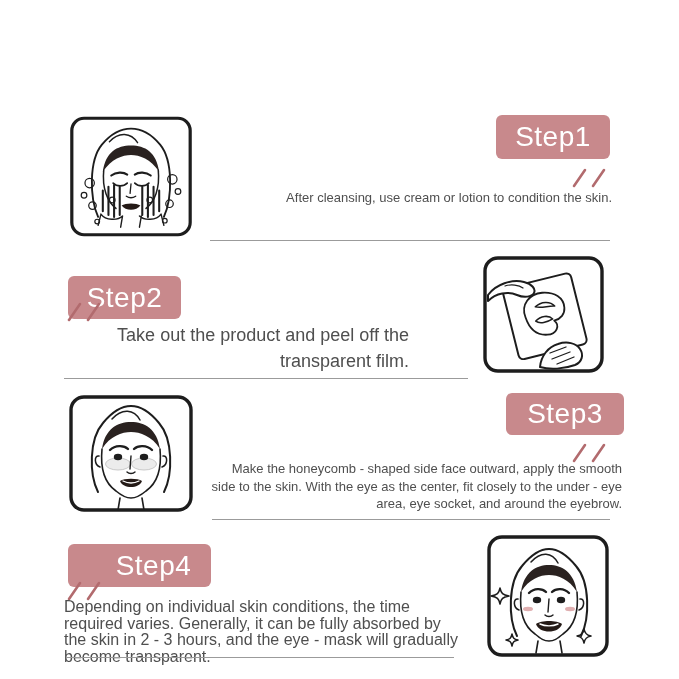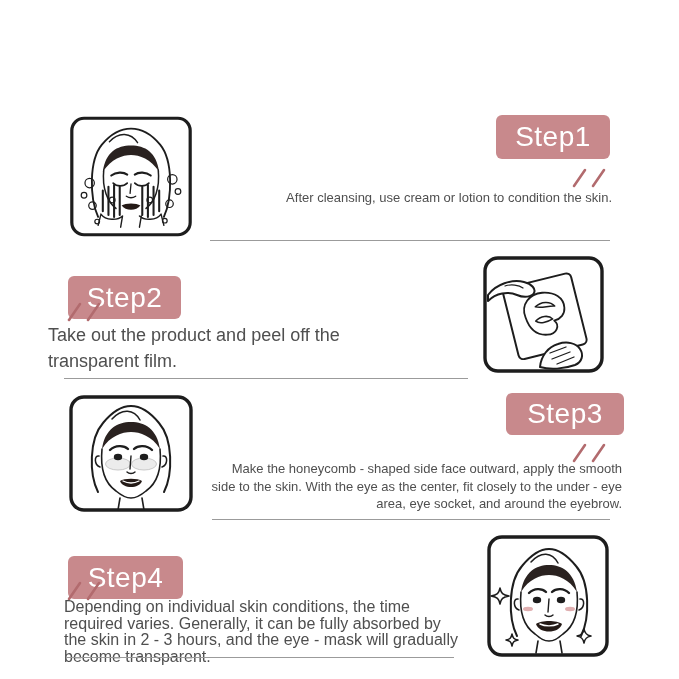--- a/index.html
+++ b/index.html
@@ -25,32 +25,32 @@
   .b4{left:486px;top:534px;width:124px;height:124px;}
   
   .step-badge{
     position:absolute;background:var(--accent,#c8898c);color:var(--badge-text,#fff);
     display:flex;align-items:center;justify-content:center;
     font-weight:normal;font-size:28px;border-radius:6px;letter-spacing:.5px;
   }
   .sb1{left:496px;top:115px;width:114px;height:44px;}
   .sb2{left:68px;top:257px;width:113px;height:43px;margin-top:19px;}
   .sb3{left:490px;top:393px;width:118px;height:42px;margin-left:16px;}
-  .sb4{left:68px;top:556px;width:115px;height:43px;}
+  .sb4{left:68px;top:544px;width:115px;height:43px;padding-left:28px;}
   
   .slashes{position:absolute;width:44px;height:22px;}
   .slashes path{stroke:var(--slash,#b26b6e);stroke-width:2.6;stroke-linecap:round;fill:none;}
   .sl1{left:568px;top:167px;}
   .sl2{left:63px;top:301px;}
   .sl3{left:568px;top:442px;}
   .sl4{left:63px;top:580px;}
   
   .desc{position:absolute;margin:0;color:var(--body-text,#4f4f4f);font-weight:400;}
   .d1{right:67px;top:185px;width:348px;font-size:13px;line-height:26px;text-align:right;}
-  .d2{left:48px;top:322px;width:345px;font-size:18px;line-height:26px;text-align:left;}
+  .d2{left:64px;top:322px;width:345px;font-size:18px;line-height:26px;text-align:right;}
   .d3{right:57px;top:460px;width:414px;font-size:13px;line-height:17.5px;text-align:right;}
   .d4{left:64px;top:599px;width:398px;font-size:16px;line-height:16.5px;text-align:left;}
   
   .divider{position:absolute;height:1.3px;background:var(--divider,#9b9b9b);}
   .dv1{left:210px;top:240px;width:400px;}
   .dv2{left:64px;top:378px;width:404px;}
   .dv3{left:212px;top:519px;width:398px;}
   .dv4{left:66px;top:657px;width:388px;}
   
   .lineart .frame{fill:#fff;stroke:#1d1d1d;stroke-width:3.4;}

